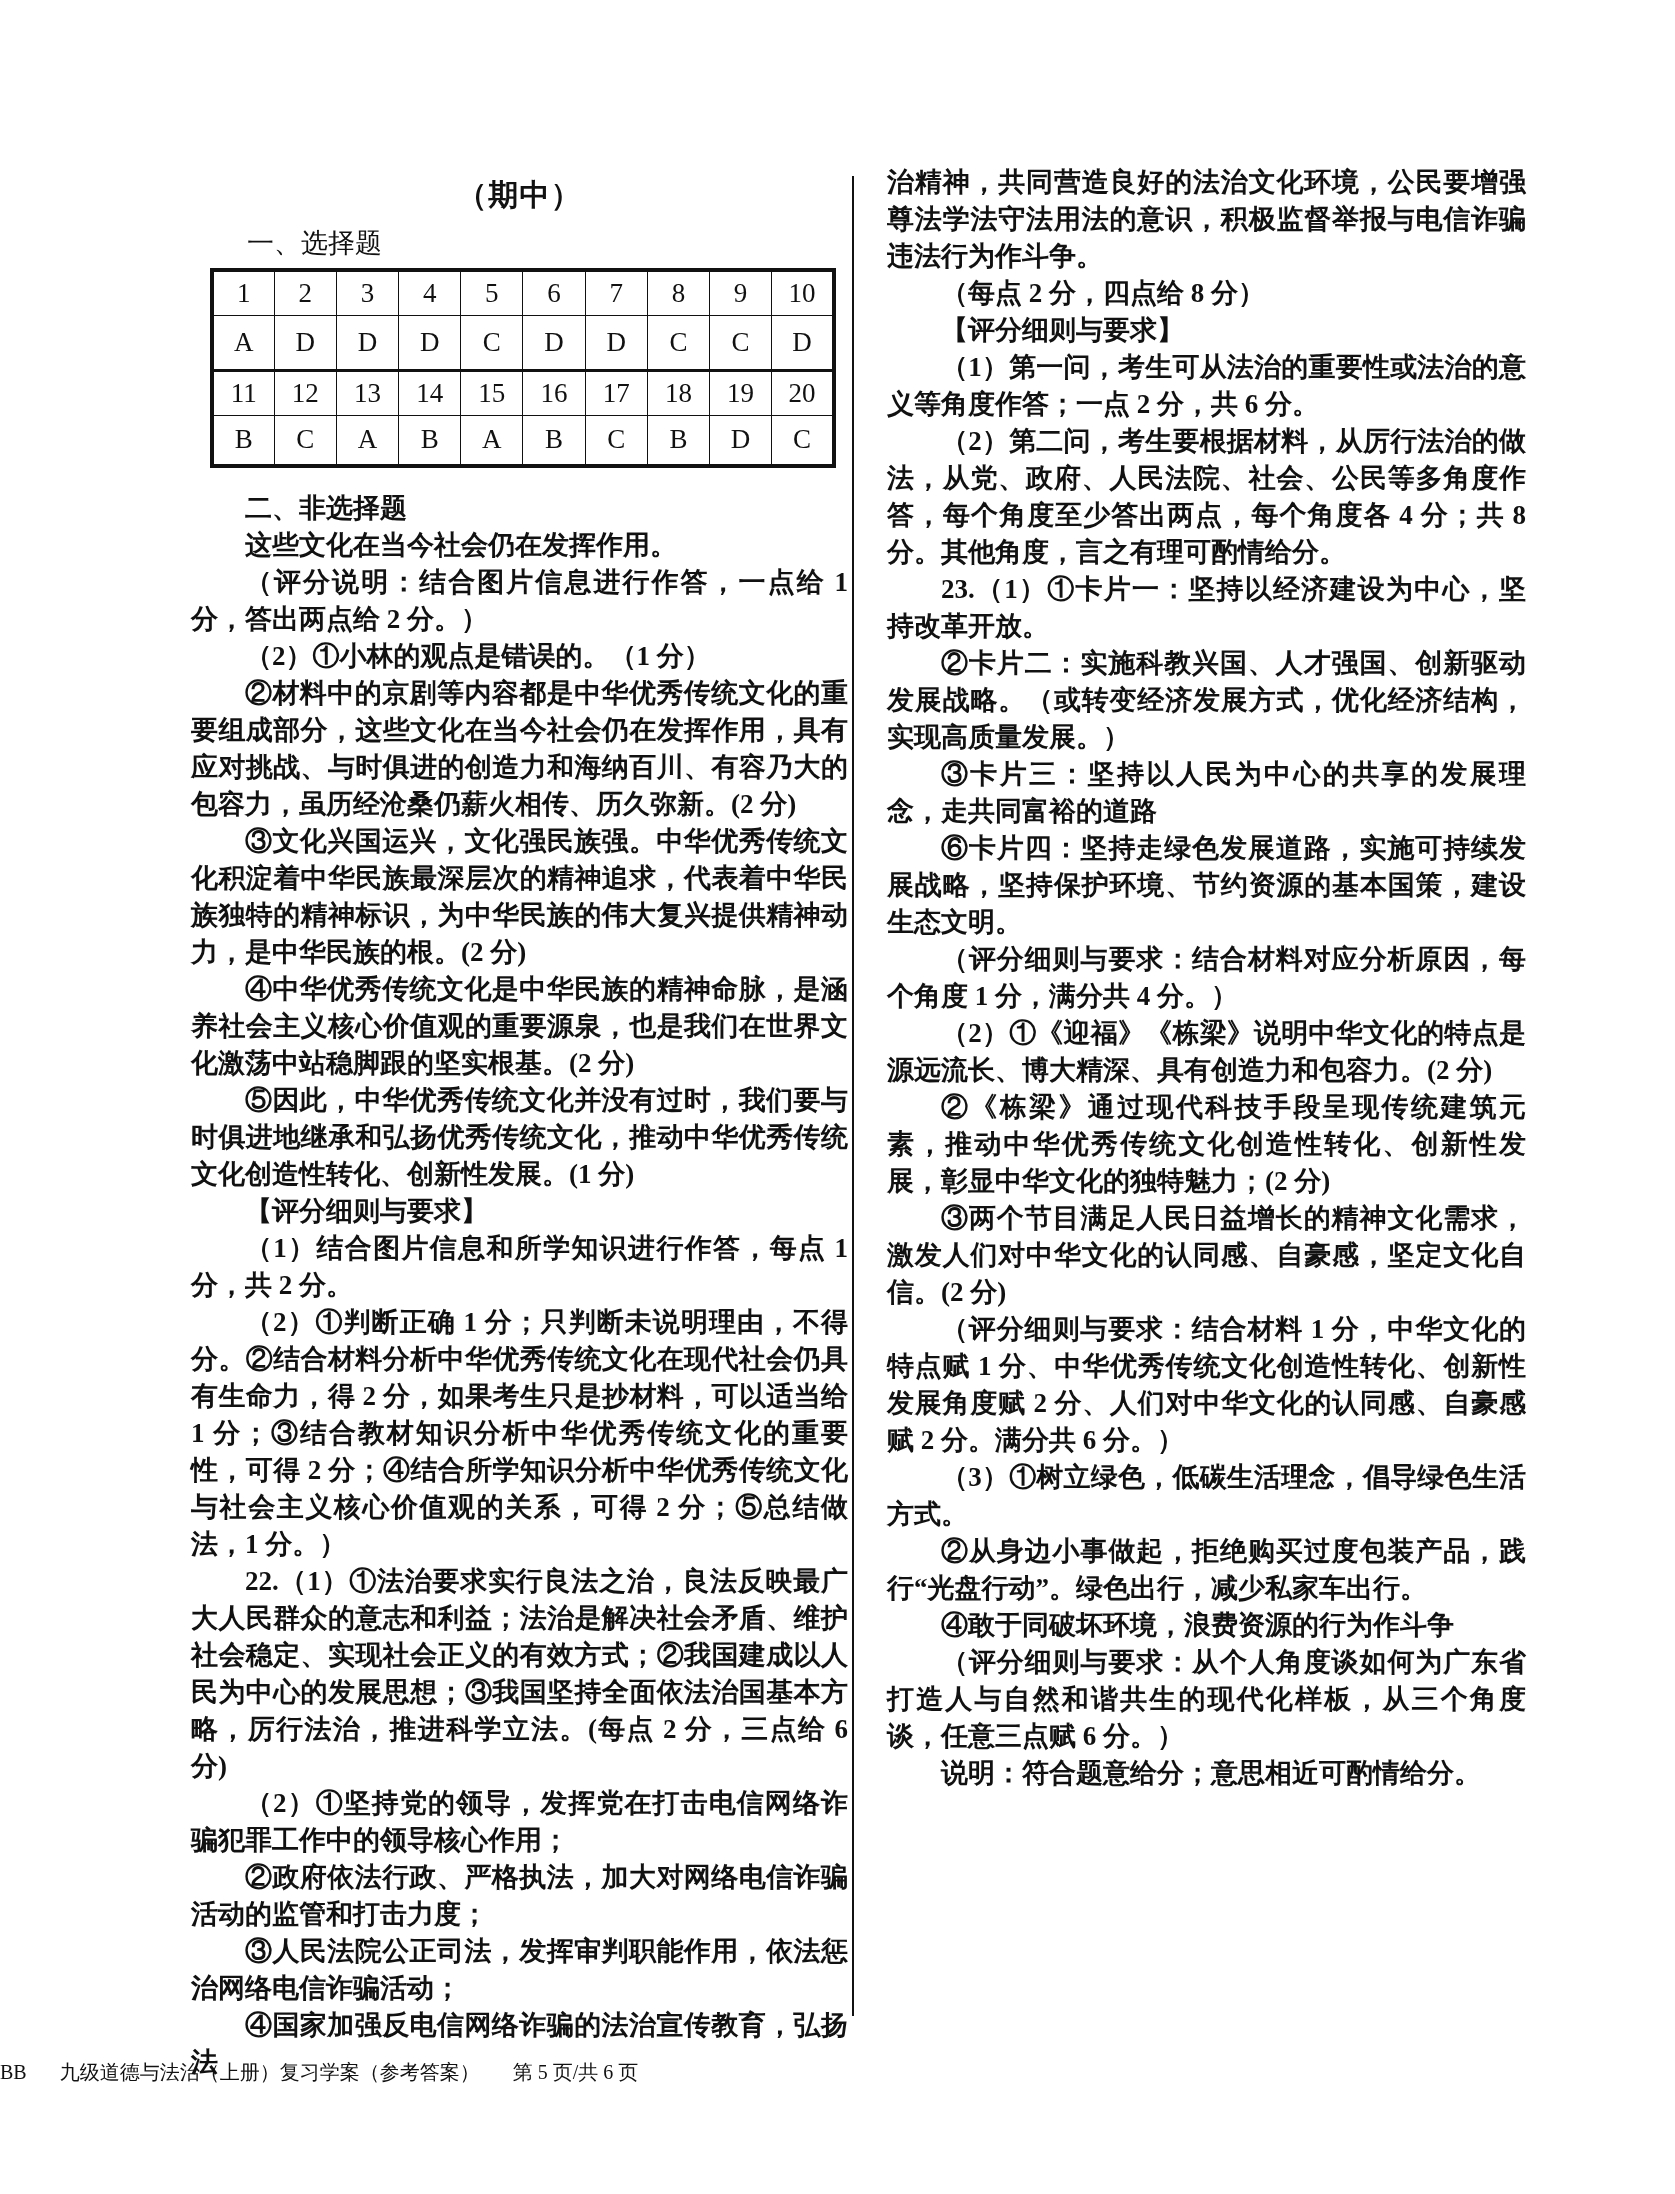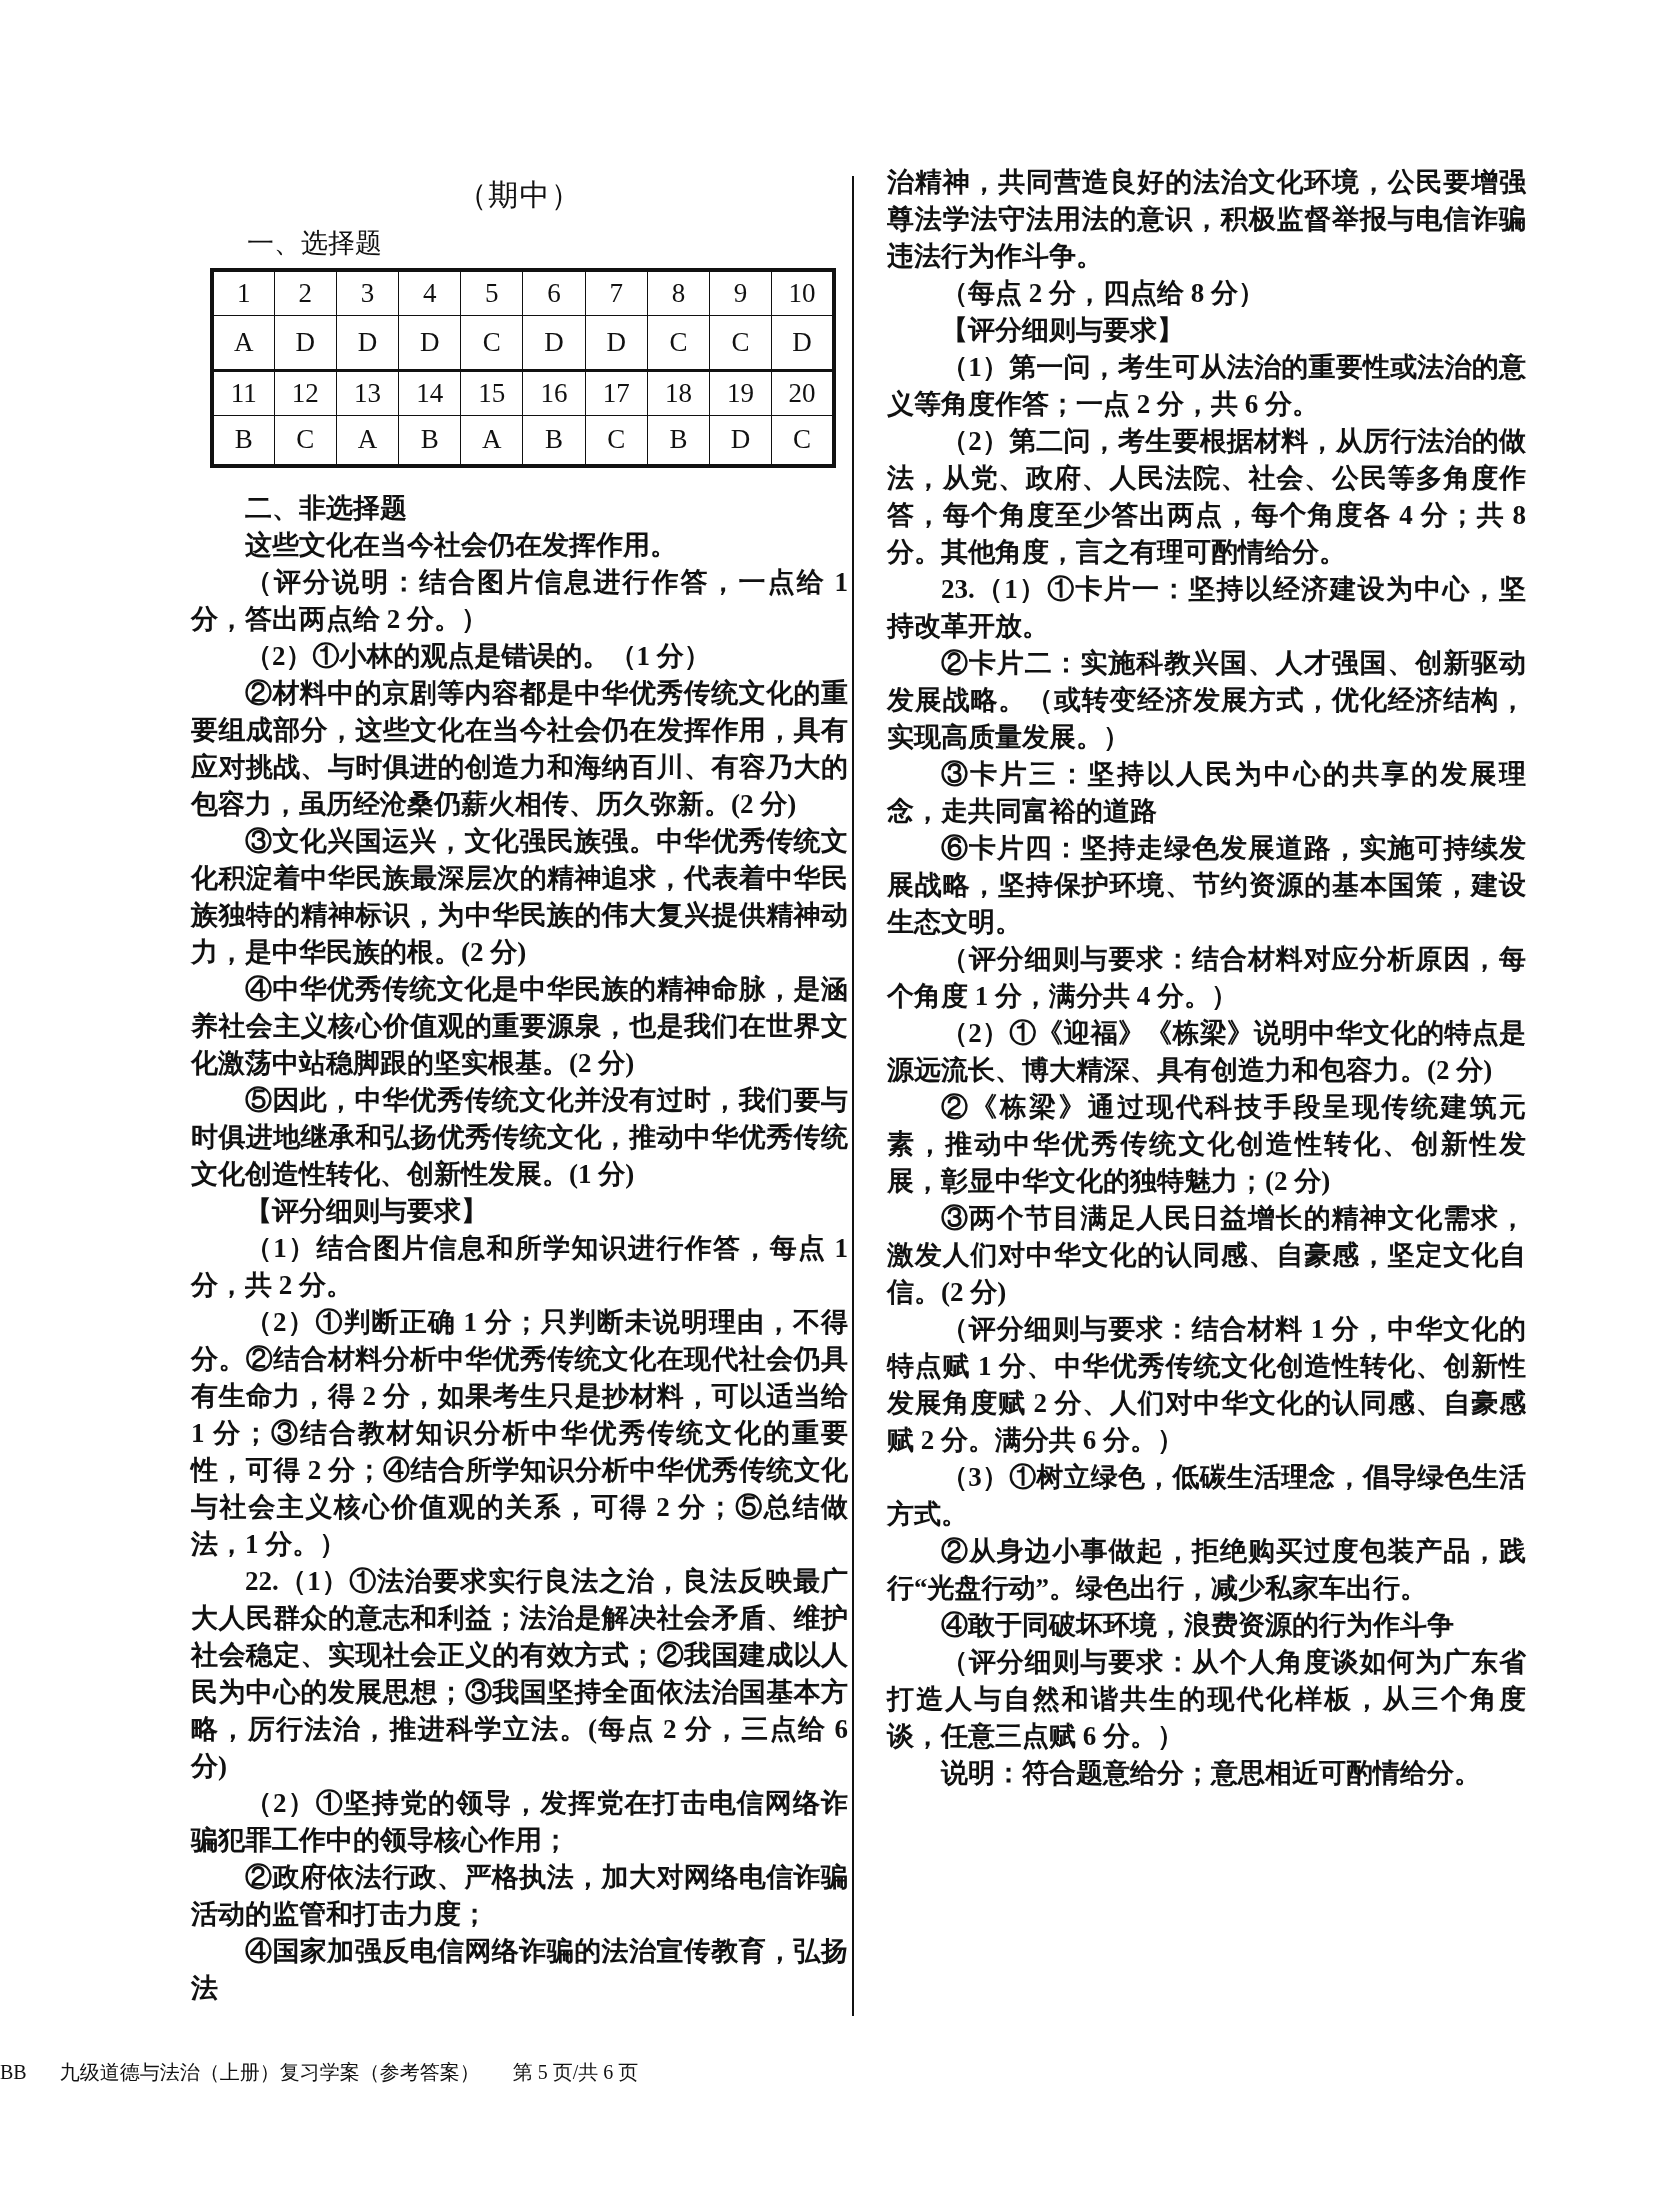--- a/index.html
+++ b/index.html
@@ -8,21 +8,21 @@
     background:#ffffff;
     font-family:"Liberation Serif","DejaVu Serif",serif;
     color:#111111;
   }
   .page{position:absolute;left:0;top:0;width:1676px;height:2194px;background:#fff;overflow:hidden;}
 
   .doc-title{
     position:absolute;left:191px;top:177px;width:657px;
     text-align:center;
     font-family:"Liberation Sans","DejaVu Sans",sans-serif;
-    font-weight:normal;font-size:30px;line-height:36px;
+    font-weight:bold;font-size:30px;line-height:36px;
     letter-spacing:1.3px;
   }
   .sec-heading{
     position:absolute;left:247px;top:227px;
     font-size:27px;line-height:33px;
   }
 
   table.answers{
     position:absolute;left:210px;top:268px;width:626px;
     border-collapse:collapse;table-layout:fixed;
@@ -127,20 +127,21 @@
       <p>②材料中的京剧等内容都是中华优秀传统文化的重要组成部分，这些文化在当今社会仍在发挥作用，具有应对挑战、与时俱进的创造力和海纳百川、有容乃大的包容力，虽历经沧桑仍薪火相传、历久弥新。(2 分)</p>
       <p>③文化兴国运兴，文化强民族强。中华优秀传统文化积淀着中华民族最深层次的精神追求，代表着中华民族独特的精神标识，为中华民族的伟大复兴提供精神动力，是中华民族的根。(2 分)</p>
       <p>④中华优秀传统文化是中华民族的精神命脉，是涵养社会主义核心价值观的重要源泉，也是我们在世界文化激荡中站稳脚跟的坚实根基。(2 分)</p>
       <p>⑤因此，中华优秀传统文化并没有过时，我们要与时俱进地继承和弘扬优秀传统文化，推动中华优秀传统文化创造性转化、创新性发展。(1 分)</p>
       <p>【评分细则与要求】</p>
       <p>（1）结合图片信息和所学知识进行作答，每点 1 分，共 2 分。</p>
       <p>（2）①判断正确 1 分；只判断未说明理由，不得分。②结合材料分析中华优秀传统文化在现代社会仍具有生命力，得 2 分，如果考生只是抄材料，可以适当给 1 分；③结合教材知识分析中华优秀传统文化的重要性，可得 2 分；④结合所学知识分析中华优秀传统文化与社会主义核心价值观的关系，可得 2 分；⑤总结做法，1 分。）</p>
       <p>22.（1）①法治要求实行良法之治，良法反映最广大人民群众的意志和利益；法治是解决社会矛盾、维护社会稳定、实现社会正义的有效方式；②我国建成以人民为中心的发展思想；③我国坚持全面依法治国基本方略，厉行法治，推进科学立法。(每点 2 分，三点给 6 分)</p>
       <p>（2）①坚持党的领导，发挥党在打击电信网络诈骗犯罪工作中的领导核心作用；</p>
       <p>②政府依法行政、严格执法，加大对网络电信诈骗活动的监管和打击力度；</p>
+      <p>③人民法院公正司法，发挥审判职能作用，依法惩治网络电信诈骗活动；</p>
       <p>④国家加强反电信网络诈骗的法治宣传教育，弘扬法</p>
     </div>
 
   <div class="divider"></div>
 
   <div class="col right-col">
       <p class="cont">治精神，共同营造良好的法治文化环境，公民要增强尊法学法守法用法的意识，积极监督举报与电信诈骗违法行为作斗争。</p>
       <p>（每点 2 分，四点给 8 分）</p>
       <p>【评分细则与要求】</p>
       <p>（1）第一问，考生可从法治的重要性或法治的意义等角度作答；一点 2 分，共 6 分。</p>

